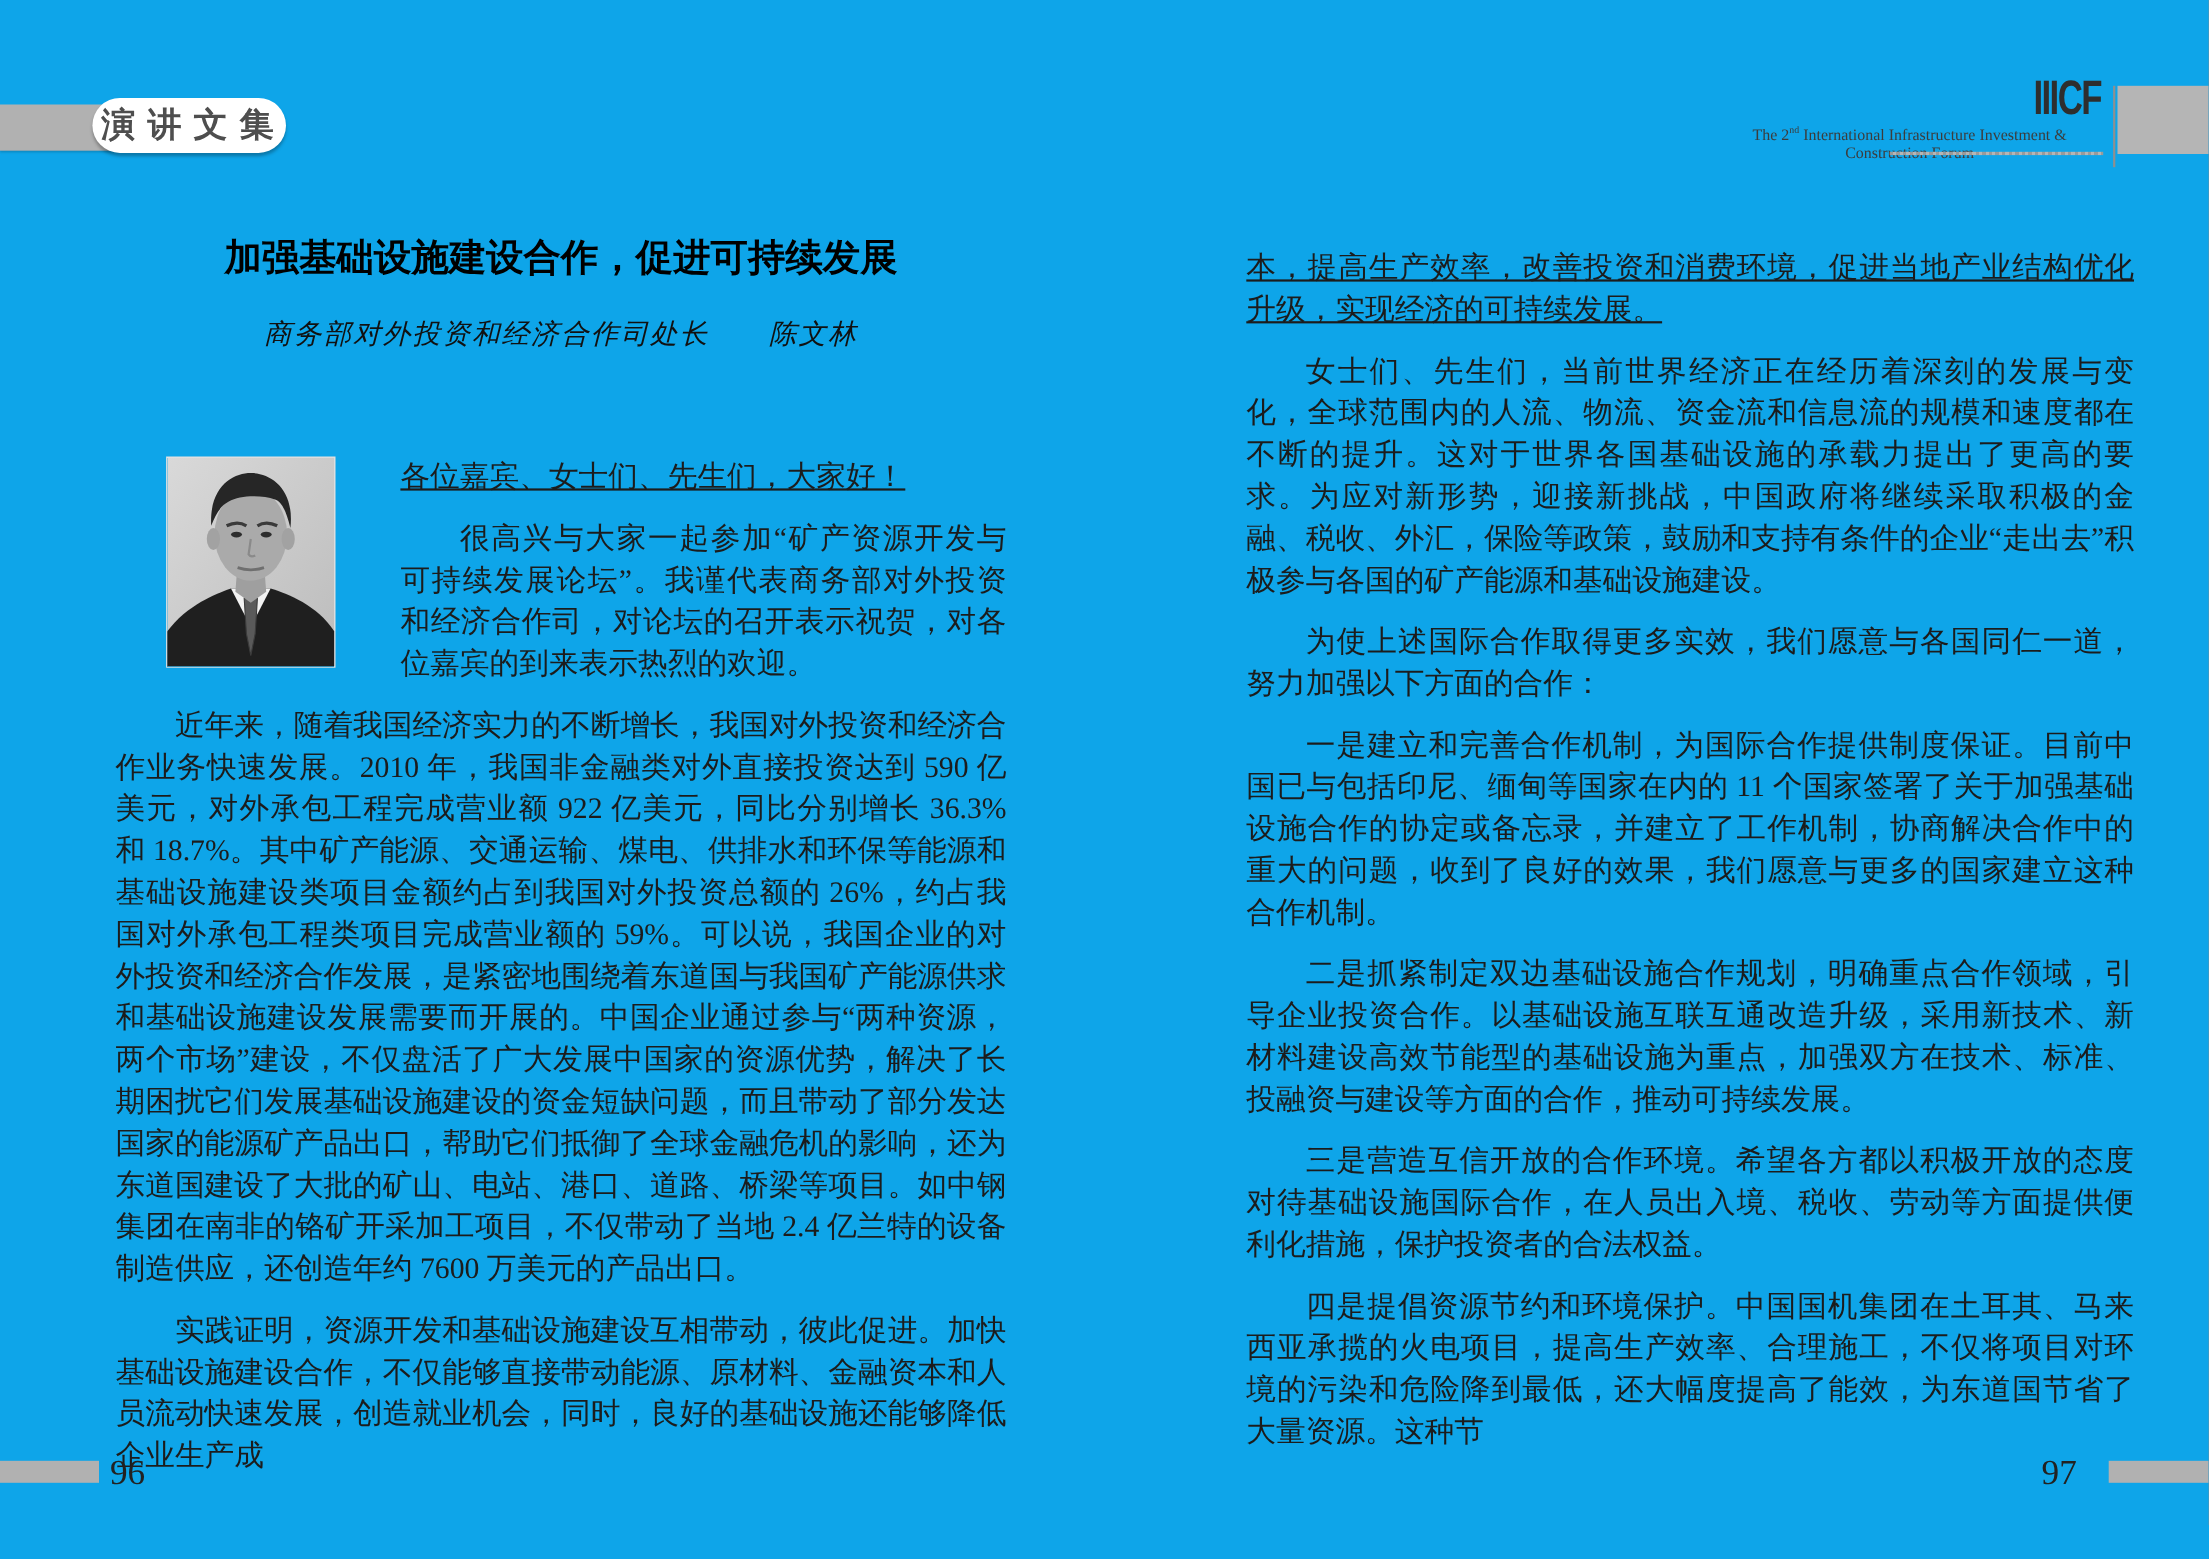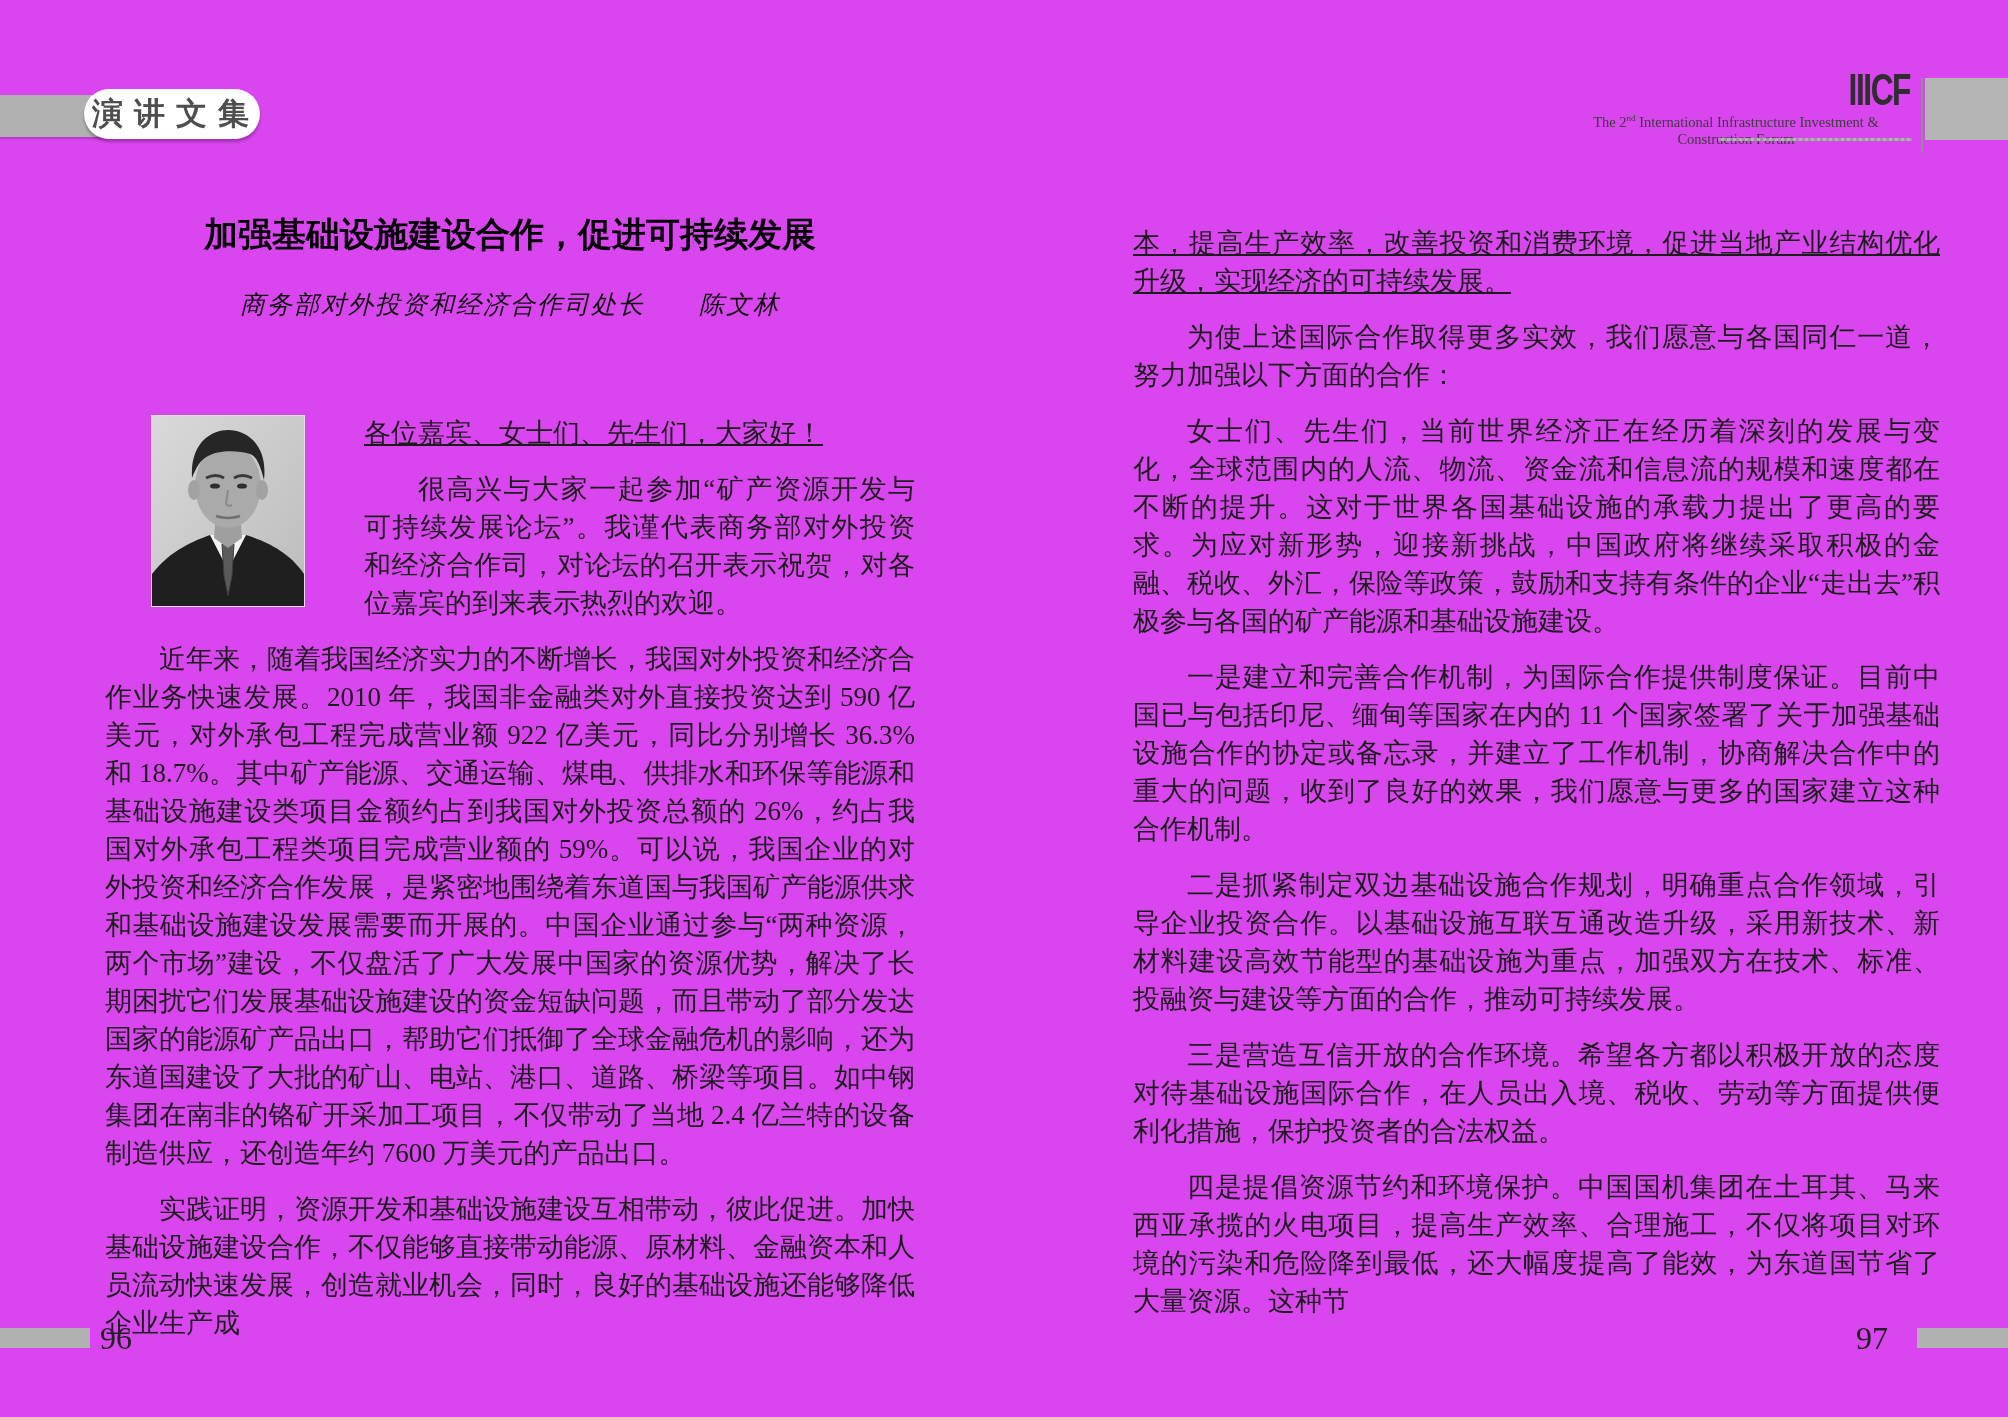--- a/index.html
+++ b/index.html
@@ -1,17 +1,17 @@
 <!DOCTYPE html>
 <html><head>
 <meta charset="utf-8">
 <style>
   html,body{margin:0;padding:0;background:#888;}
   .canvas{
-    position:relative;width:2008px;height:1417px;background:#d946ef;
+    position:relative;width:2008px;height:1417px;background:#0ea5e9;
     font-family:"Liberation Serif","DejaVu Serif",serif;color:#1c1c1c;overflow:hidden;
   }
   
   .hdr-bar-left{position:absolute;left:0;top:95px;width:108px;height:42px;background:#b1b1b1;box-shadow:0 2px 2px rgba(0,0,0,.18);}
   .hdr-capsule{
     position:absolute;left:84px;top:89px;width:176px;height:50px;background:#fff;
     border-radius:26px;box-shadow:0 3px 3px rgba(0,0,0,.28);
     display:flex;align-items:center;justify-content:center;
   }
   .hdr-capsule span{
@@ -124,22 +124,22 @@
       <p class="no-indent">各位嘉宾、女士们、先生们，大家好！</p>
       <p>很高兴与大家一起参加“矿产资源开发与可持续发展论坛”。我谨代表商务部对外投资和经济合作司，对论坛的召开表示祝贺，对各位嘉宾的到来表示热烈的欢迎。</p>
       <div class="clear"></div>
       <p>近年来，随着我国经济实力的不断增长，我国对外投资和经济合作业务快速发展。2010 年，我国非金融类对外直接投资达到 590 亿美元，对外承包工程完成营业额 922 亿美元，同比分别增长 36.3% 和 18.7%。其中矿产能源、交通运输、煤电、供排水和环保等能源和基础设施建设类项目金额约占到我国对外投资总额的 26%，约占我国对外承包工程类项目完成营业额的 59%。可以说，我国企业的对外投资和经济合作发展，是紧密地围绕着东道国与我国矿产能源供求和基础设施建设发展需要而开展的。中国企业通过参与“两种资源，两个市场”建设，不仅盘活了广大发展中国家的资源优势，解决了长期困扰它们发展基础设施建设的资金短缺问题，而且带动了部分发达国家的能源矿产品出口，帮助它们抵御了全球金融危机的影响，还为东道国建设了大批的矿山、电站、港口、道路、桥梁等项目。如中钢集团在南非的铬矿开采加工项目，不仅带动了当地 2.4 亿兰特的设备制造供应，还创造年约 7600 万美元的产品出口。</p>
       <p>实践证明，资源开发和基础设施建设互相带动，彼此促进。加快基础设施建设合作，不仅能够直接带动能源、原材料、金融资本和人员流动快速发展，创造就业机会，同时，良好的基础设施还能够降低企业生产成</p>
     </div>
   </div>
 
   <div class="page-right col">
     <p class="no-indent">本，提高生产效率，改善投资和消费环境，促进当地产业结构优化升级，实现经济的可持续发展。</p>
+    <p>女士们、先生们，当前世界经济正在经历着深刻的发展与变化，全球范围内的人流、物流、资金流和信息流的规模和速度都在不断的提升。这对于世界各国基础设施的承载力提出了更高的要求。为应对新形势，迎接新挑战，中国政府将继续采取积极的金融、税收、外汇，保险等政策，鼓励和支持有条件的企业“走出去”积极参与各国的矿产能源和基础设施建设。</p>
     <p>为使上述国际合作取得更多实效，我们愿意与各国同仁一道，努力加强以下方面的合作：</p>
-    <p>女士们、先生们，当前世界经济正在经历着深刻的发展与变化，全球范围内的人流、物流、资金流和信息流的规模和速度都在不断的提升。这对于世界各国基础设施的承载力提出了更高的要求。为应对新形势，迎接新挑战，中国政府将继续采取积极的金融、税收、外汇，保险等政策，鼓励和支持有条件的企业“走出去”积极参与各国的矿产能源和基础设施建设。</p>
     <p>一是建立和完善合作机制，为国际合作提供制度保证。目前中国已与包括印尼、缅甸等国家在内的 11 个国家签署了关于加强基础设施合作的协定或备忘录，并建立了工作机制，协商解决合作中的重大的问题，收到了良好的效果，我们愿意与更多的国家建立这种合作机制。</p>
     <p>二是抓紧制定双边基础设施合作规划，明确重点合作领域，引导企业投资合作。以基础设施互联互通改造升级，采用新技术、新材料建设高效节能型的基础设施为重点，加强双方在技术、标准、投融资与建设等方面的合作，推动可持续发展。</p>
     <p>三是营造互信开放的合作环境。希望各方都以积极开放的态度对待基础设施国际合作，在人员出入境、税收、劳动等方面提供便利化措施，保护投资者的合法权益。</p>
     <p>四是提倡资源节约和环境保护。中国国机集团在土耳其、马来西亚承揽的火电项目，提高生产效率、合理施工，不仅将项目对环境的污染和危险降到最低，还大幅度提高了能效，为东道国节省了大量资源。这种节</p>
   </div>
 
   <div class="folio-bar-left"></div>
   <div class="folio-num-left">96</div>
   <div class="folio-num-right">97</div>
   <div class="folio-bar-right"></div>

